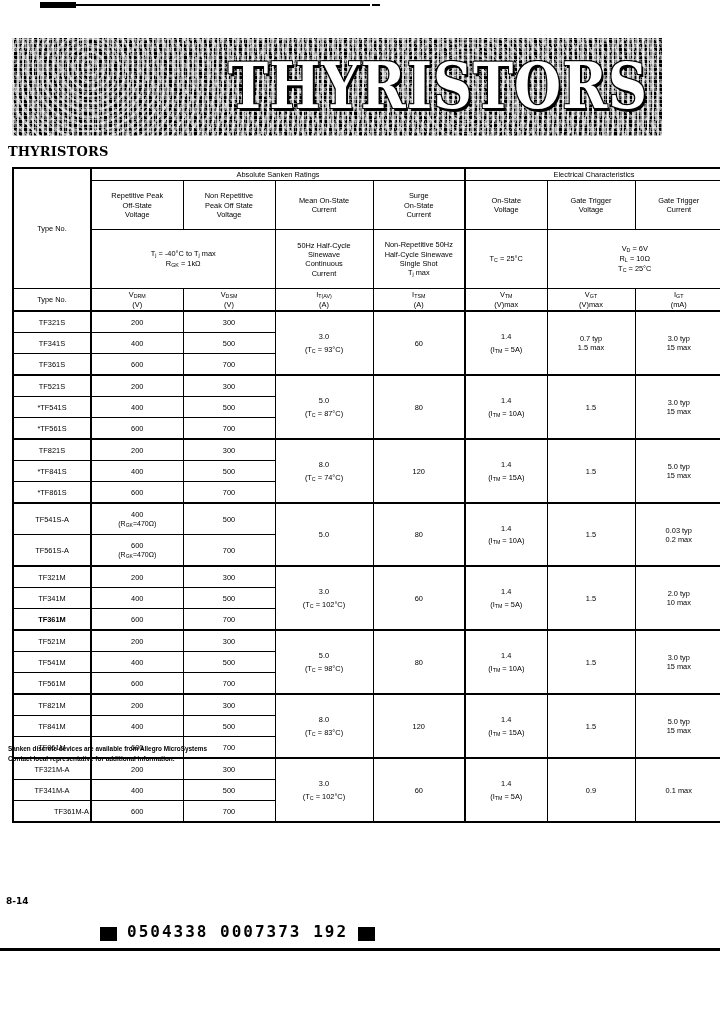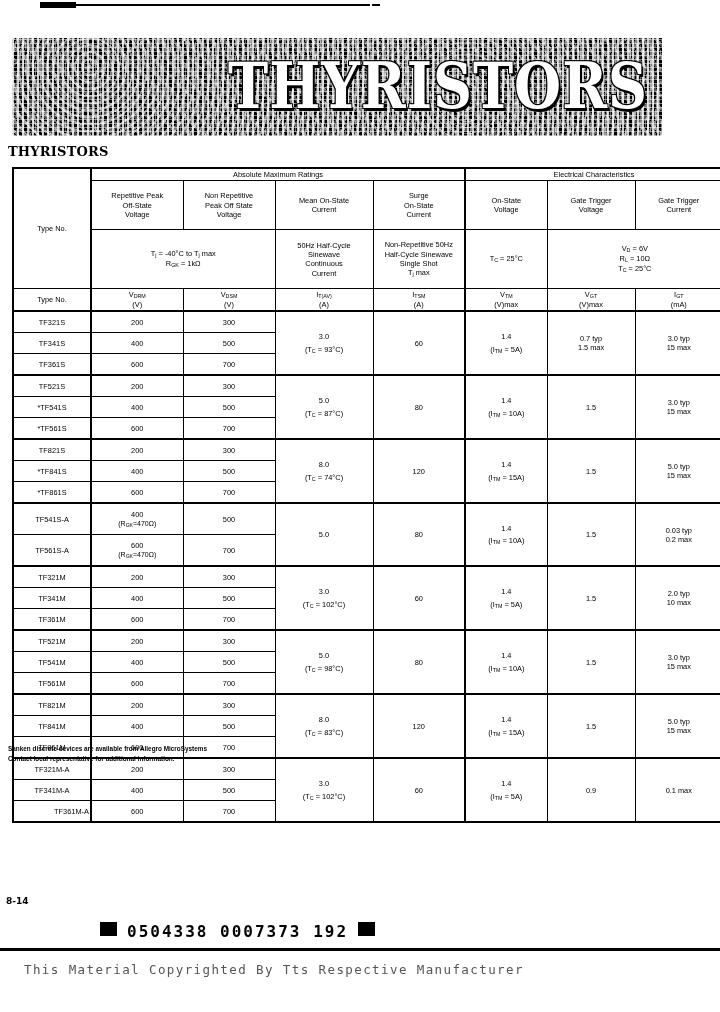--- a/index.html
+++ b/index.html
@@ -73,21 +73,21 @@
   .ecol{width:82px;}
   .gcol{width:88px;}
 
   
   .fn1{position:absolute;left:8px;top:722px;font-size:7.6px;line-height:1.3;width:660px;}
   .fn2{position:absolute;left:8px;top:744px;font-size:6.4px;line-height:1.55;width:400px;font-weight:700;}
 
   
   .pageno{position:absolute;left:6px;top:896px;font-size:9px;font-weight:700;
           font-family:"DejaVu Sans", sans-serif;}
-  .barcode{position:absolute;left:88px;top:922px;display:flex;align-items:flex-start;gap:10px;padding-left:12px;}
+  .barcode{position:absolute;left:88px;top:922px;display:flex;align-items:flex-end;gap:10px;padding-left:12px;}
   .bc-blk{width:17px;height:14px;background:#000;}
   .bc-txt{font-family:"DejaVu Sans Mono", monospace;font-size:16px;letter-spacing:2px;font-weight:700;}
   .botrule{position:absolute;left:0;top:948px;width:720px;height:3px;background:#000;}
   .copyright{position:absolute;left:24px;top:962px;font-family:"DejaVu Sans Mono", monospace;
              font-size:12.5px;letter-spacing:1.4px;color:#555;}
 </style>
 </head>
 <body>
 
 <div class="page">
@@ -113,21 +113,21 @@
           <col class="icol">
         <col class="scol">
           <col class="ecol">
           <col class="gcol">
           <col class="gcol">
       </colgroup>
       <tbody>
 
         <tr>
           <td rowspan="3" class="thick-r">Type No.</td>
-          <td colspan="4" class="grp thick-r">Absolute Maximum Ratings</td>
+          <td colspan="4" class="grp thick-r">Absolute Sanken Ratings</td>
           <td colspan="3" class="grp">Electrical Characteristics</td>
         </tr>
 
         <tr>
           <td class="hdr-name ml" style="height:46px">
             <span class="ml-text">Repetitive Peak<br>Off-State<br>Voltage</span>
           </td>
           <td class="hdr-name ml">
             <span class="ml-text">Non Repetitive<br>Peak Off State<br>Voltage</span>
           </td>
@@ -282,21 +282,21 @@
             <td rowspan="3" class="vnum cell-2l">1.4<div style="margin-top:3px">(I<sub>TM</sub> = 5A)</div></td>
             <td rowspan="3" class="vnum cell-2l">1.5</td>
             <td rowspan="3" class="vnum cell-2l">2.0 typ<br>10 max</td>
           </tr>
           <tr>
             <td class="thick-r vnum" style="height: 18px;">TF341M</td>
             <td class="vnum">400</td>
             <td class="vnum">500</td>
           </tr>
           <tr class="thick-b">
-            <td class="thick-r vnum" style="height: 18px;">TF361M</td>
+            <td class="thick-r vnum" style="height: 18px; font-weight: bold;">TF361M</td>
             <td class="vnum">600</td>
             <td class="vnum">700</td>
           </tr>
           <tr>
             <td class="thick-r vnum" style="height: 18px;">TF521M</td>
             <td class="vnum">200</td>
             <td class="vnum">300</td>
             <td rowspan="3" class="vnum cell-2l">5.0<div style="margin-top:3px">(T<sub>C</sub> = 98°C)</div></td>
             <td rowspan="3" class="vnum thick-r">80</td>
             <td rowspan="3" class="vnum cell-2l">1.4<div style="margin-top:3px">(I<sub>TM</sub> = 10A)</div></td>
@@ -362,15 +362,14 @@
     <div>Contact local representative for additional information.</div>
   </div>
 
   <div class="pageno">8-14</div>
   <div class="barcode">
     <div class="bc-blk"></div>
     <div class="bc-txt">0504338 0007373 192</div>
     <div class="bc-blk"></div>
   </div>
   <div class="botrule"></div>
-  <div class="copyright">This Material Copyrighted By Tts Respective Manufacturer</div>
 
 </div>
 
 </body></html>

